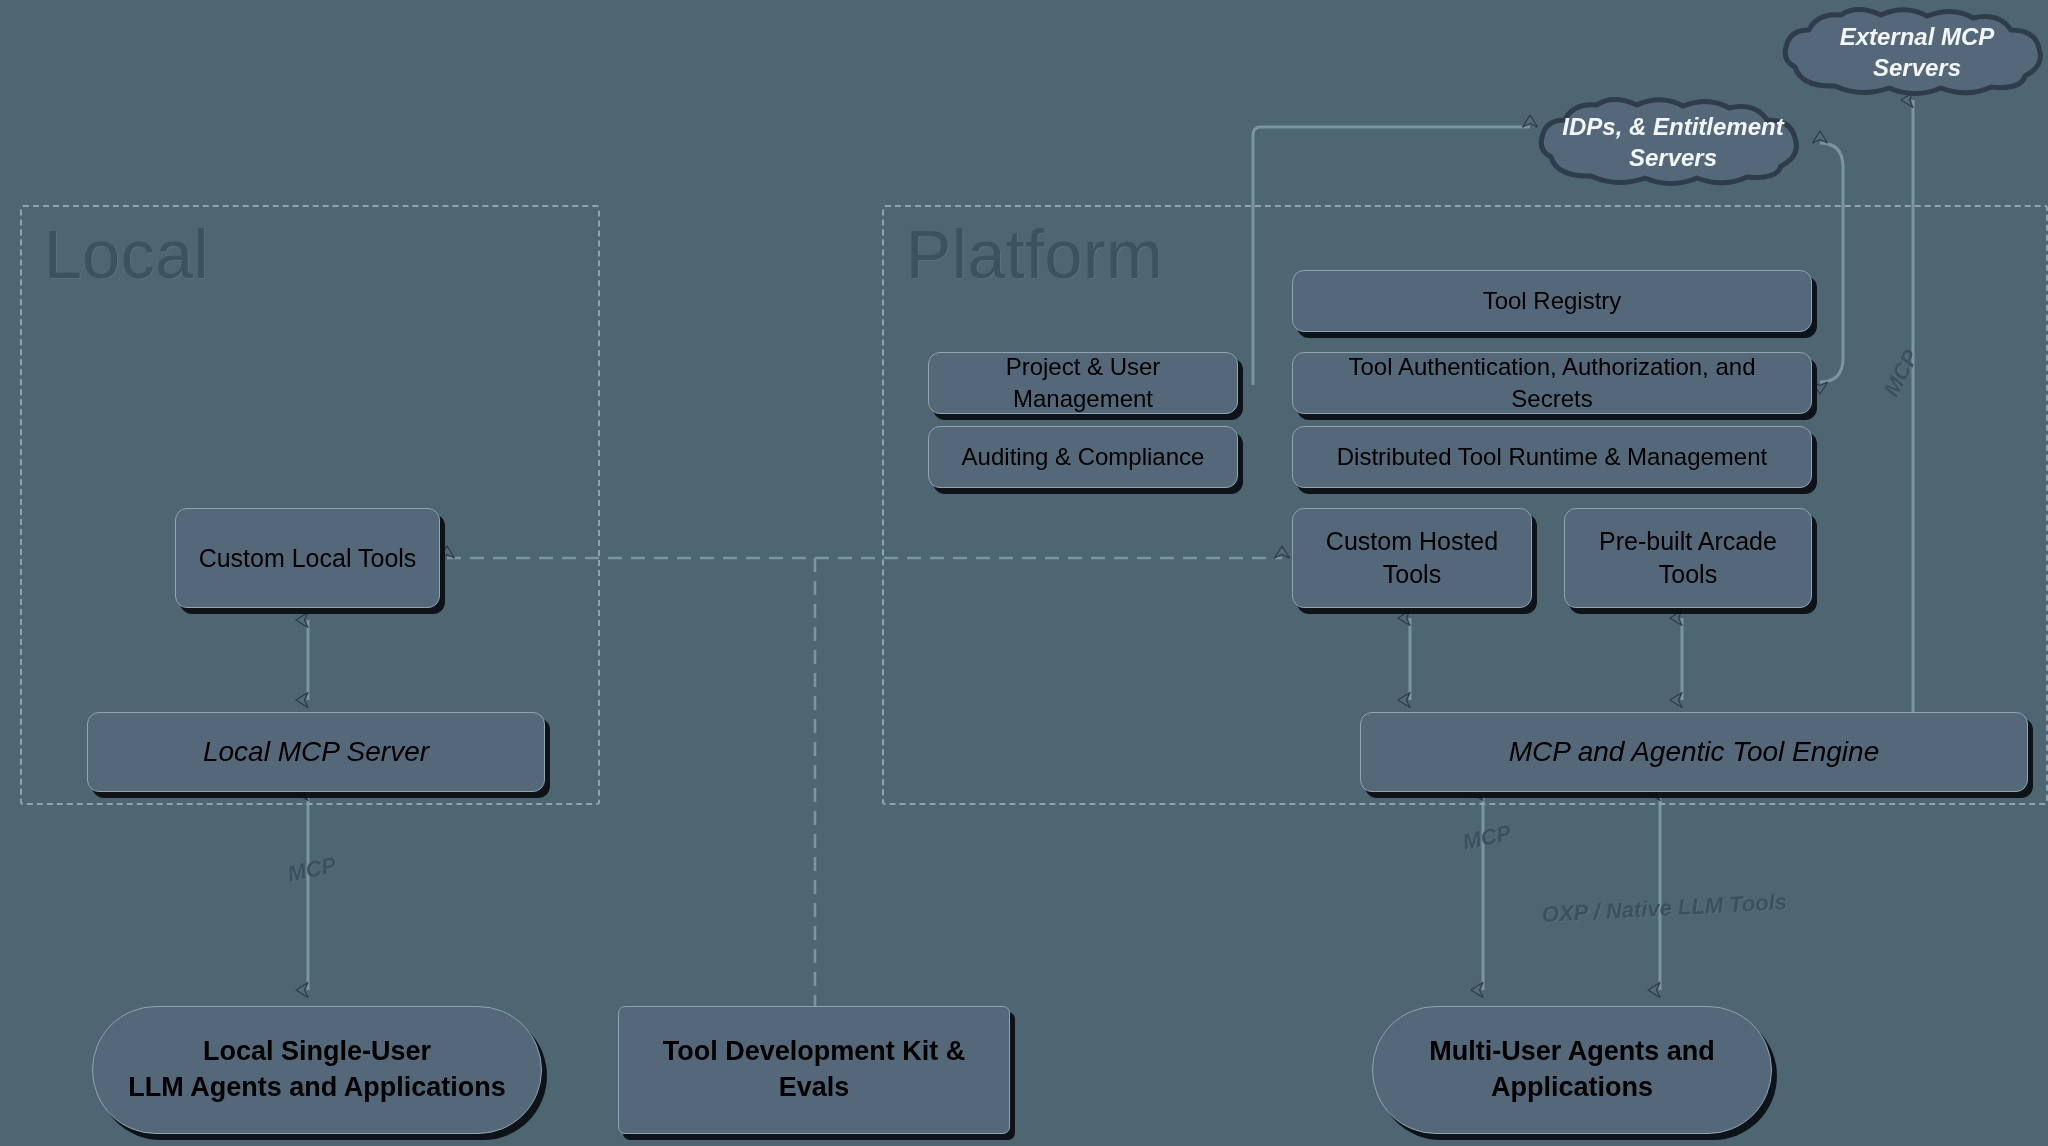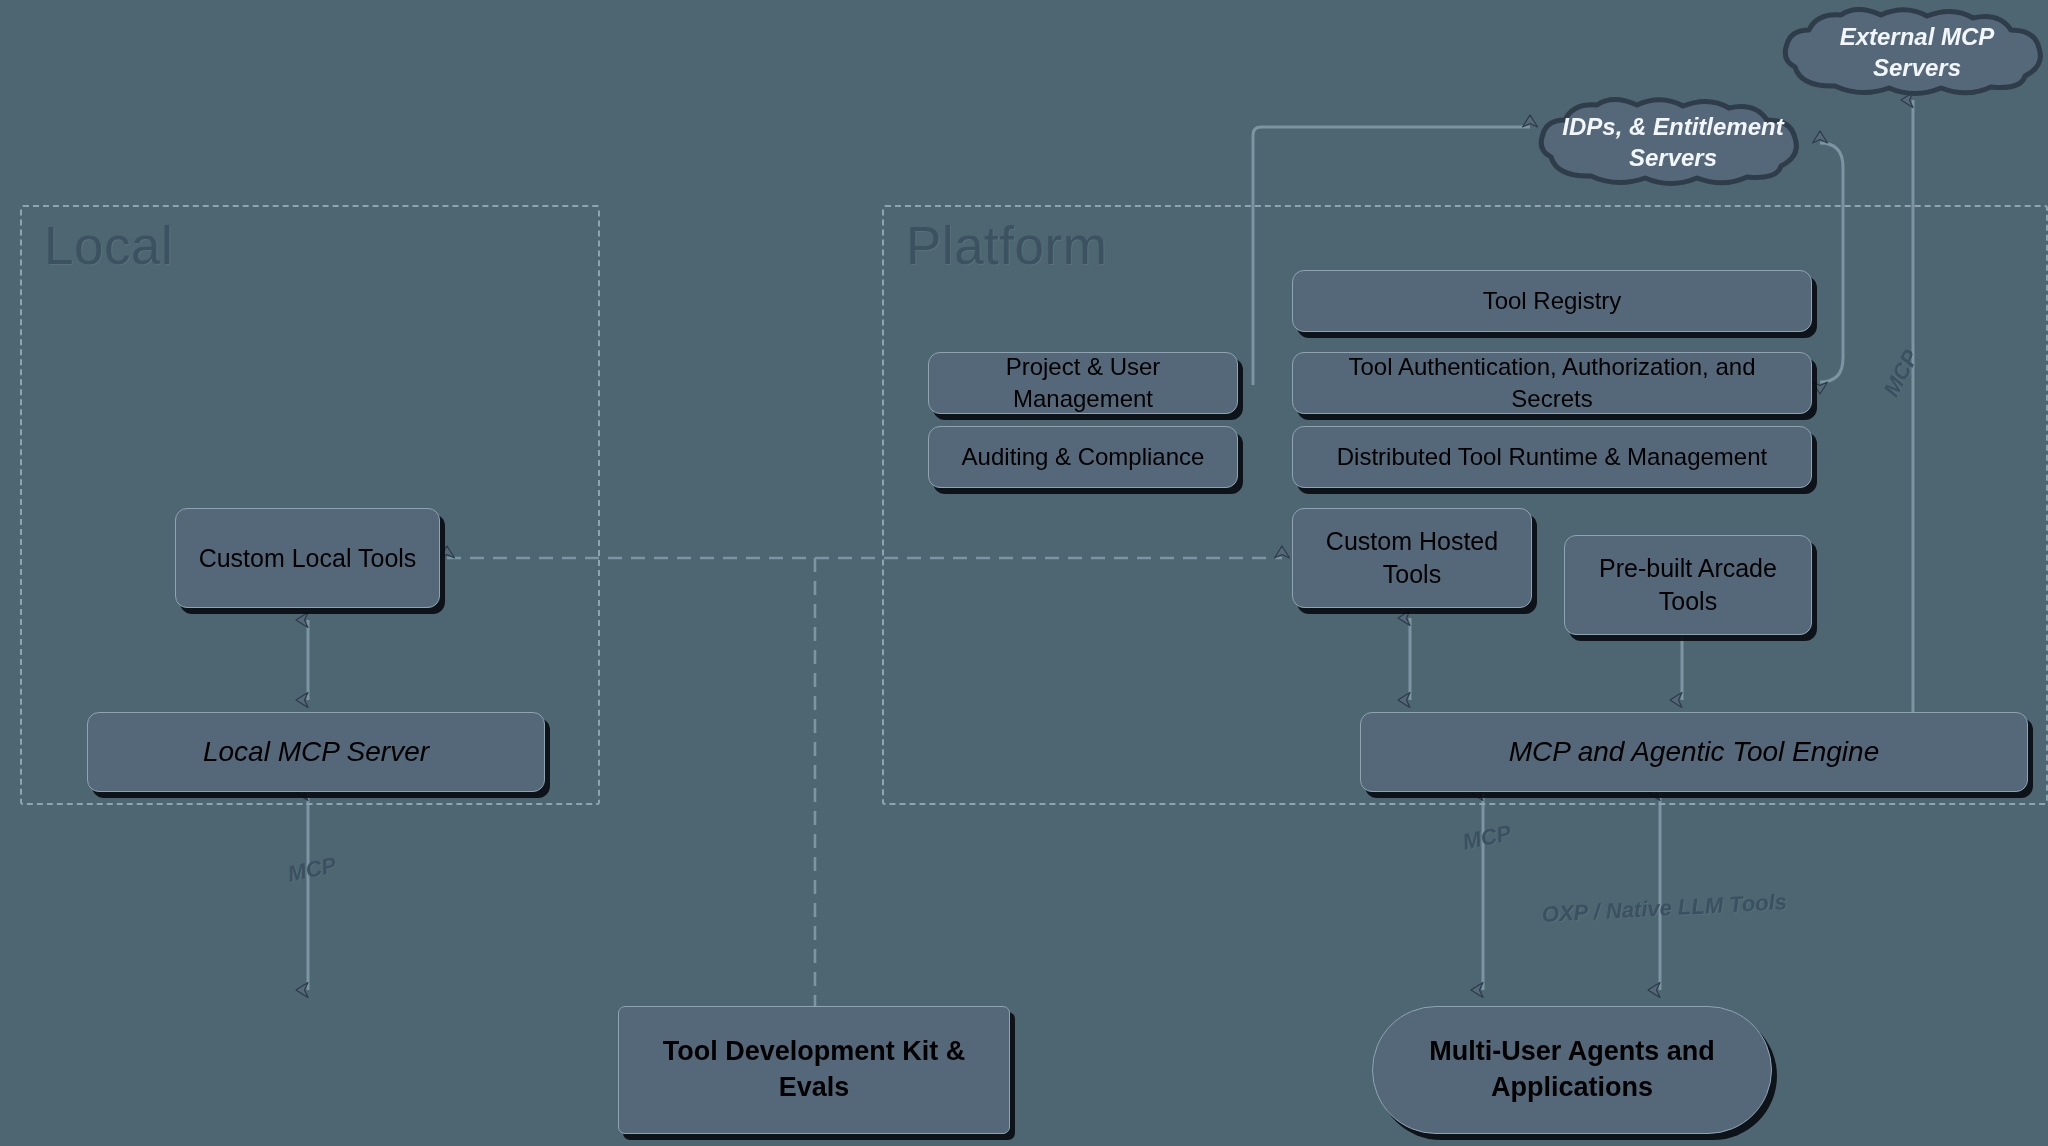--- a/index.html
+++ b/index.html
@@ -35,21 +35,21 @@
 
   
   .group{
     position:absolute;
     border:2.4px dashed #8ea4b1;
     border-radius:3px;
     box-sizing:border-box;
   }
   .group-title{
     position:absolute;
-    font-size:53px;
+    font-size:68px;
     font-weight:400;
     color:#3d5260;
     letter-spacing:.5px;
     text-shadow:1px 1px 0 rgba(255,255,255,.07);
     white-space:nowrap;
   }
 
   
   .cloud{position:absolute;}
   .cloud .ctext{
@@ -145,20 +145,24 @@
   </div>
 
   <div class="node rect" style="left:175px;top:508px;width:265px;height:100px;">
     <span class="lbl f25">Custom Local Tools</span>
   </div>
 
   <div class="node rect" style="left:87px;top:712px;width:458px;height:80px;">
     <span class="lbl f30">Local MCP Server</span>
   </div>
 
+  <div class="node pill" style="left:92px;top:1006px;width:450px;height:128px;flex-direction:column;">
+    <span class="lbl f27">Local Single-User</span>
+    <span class="lbl f27">LLM Agents and Applications</span>
+  </div>
 
   <div class="node kit" style="left:618px;top:1006px;width:392px;height:128px;">
     <span class="lbl f27">Tool Development Kit &amp; Evals</span>
   </div>
 
   <div class="node rect" style="left:928px;top:352px;width:310px;height:62px;">
     <span class="lbl f24">Project &amp; User Management</span>
   </div>
 
   <div class="node rect" style="left:928px;top:426px;width:310px;height:62px;">
@@ -174,21 +178,21 @@
   </div>
 
   <div class="node rect" style="left:1292px;top:426px;width:520px;height:62px;">
     <span class="lbl f24">Distributed Tool Runtime &amp; Management</span>
   </div>
 
   <div class="node rect" style="left:1292px;top:508px;width:240px;height:100px;text-align:center;">
     <span class="lbl f25">Custom Hosted Tools</span>
   </div>
 
-  <div class="node rect" style="left:1564px;top:508px;width:248px;height:100px;margin-top:27px;">
+  <div class="node rect" style="left:1564px;top:508px;width:248px;height:100px;">
     <span class="lbl f25">Pre-built Arcade Tools</span>
   </div>
 
   <div class="node rect" style="left:1360px;top:712px;width:668px;height:80px;">
     <span class="lbl f30">MCP and Agentic Tool Engine</span>
   </div>
 
   <div class="node pill" style="left:1372px;top:1006px;width:400px;height:128px;flex-direction:column;">
     <span class="lbl f27">Multi-User Agents and</span>
     <span class="lbl f27">Applications</span>

